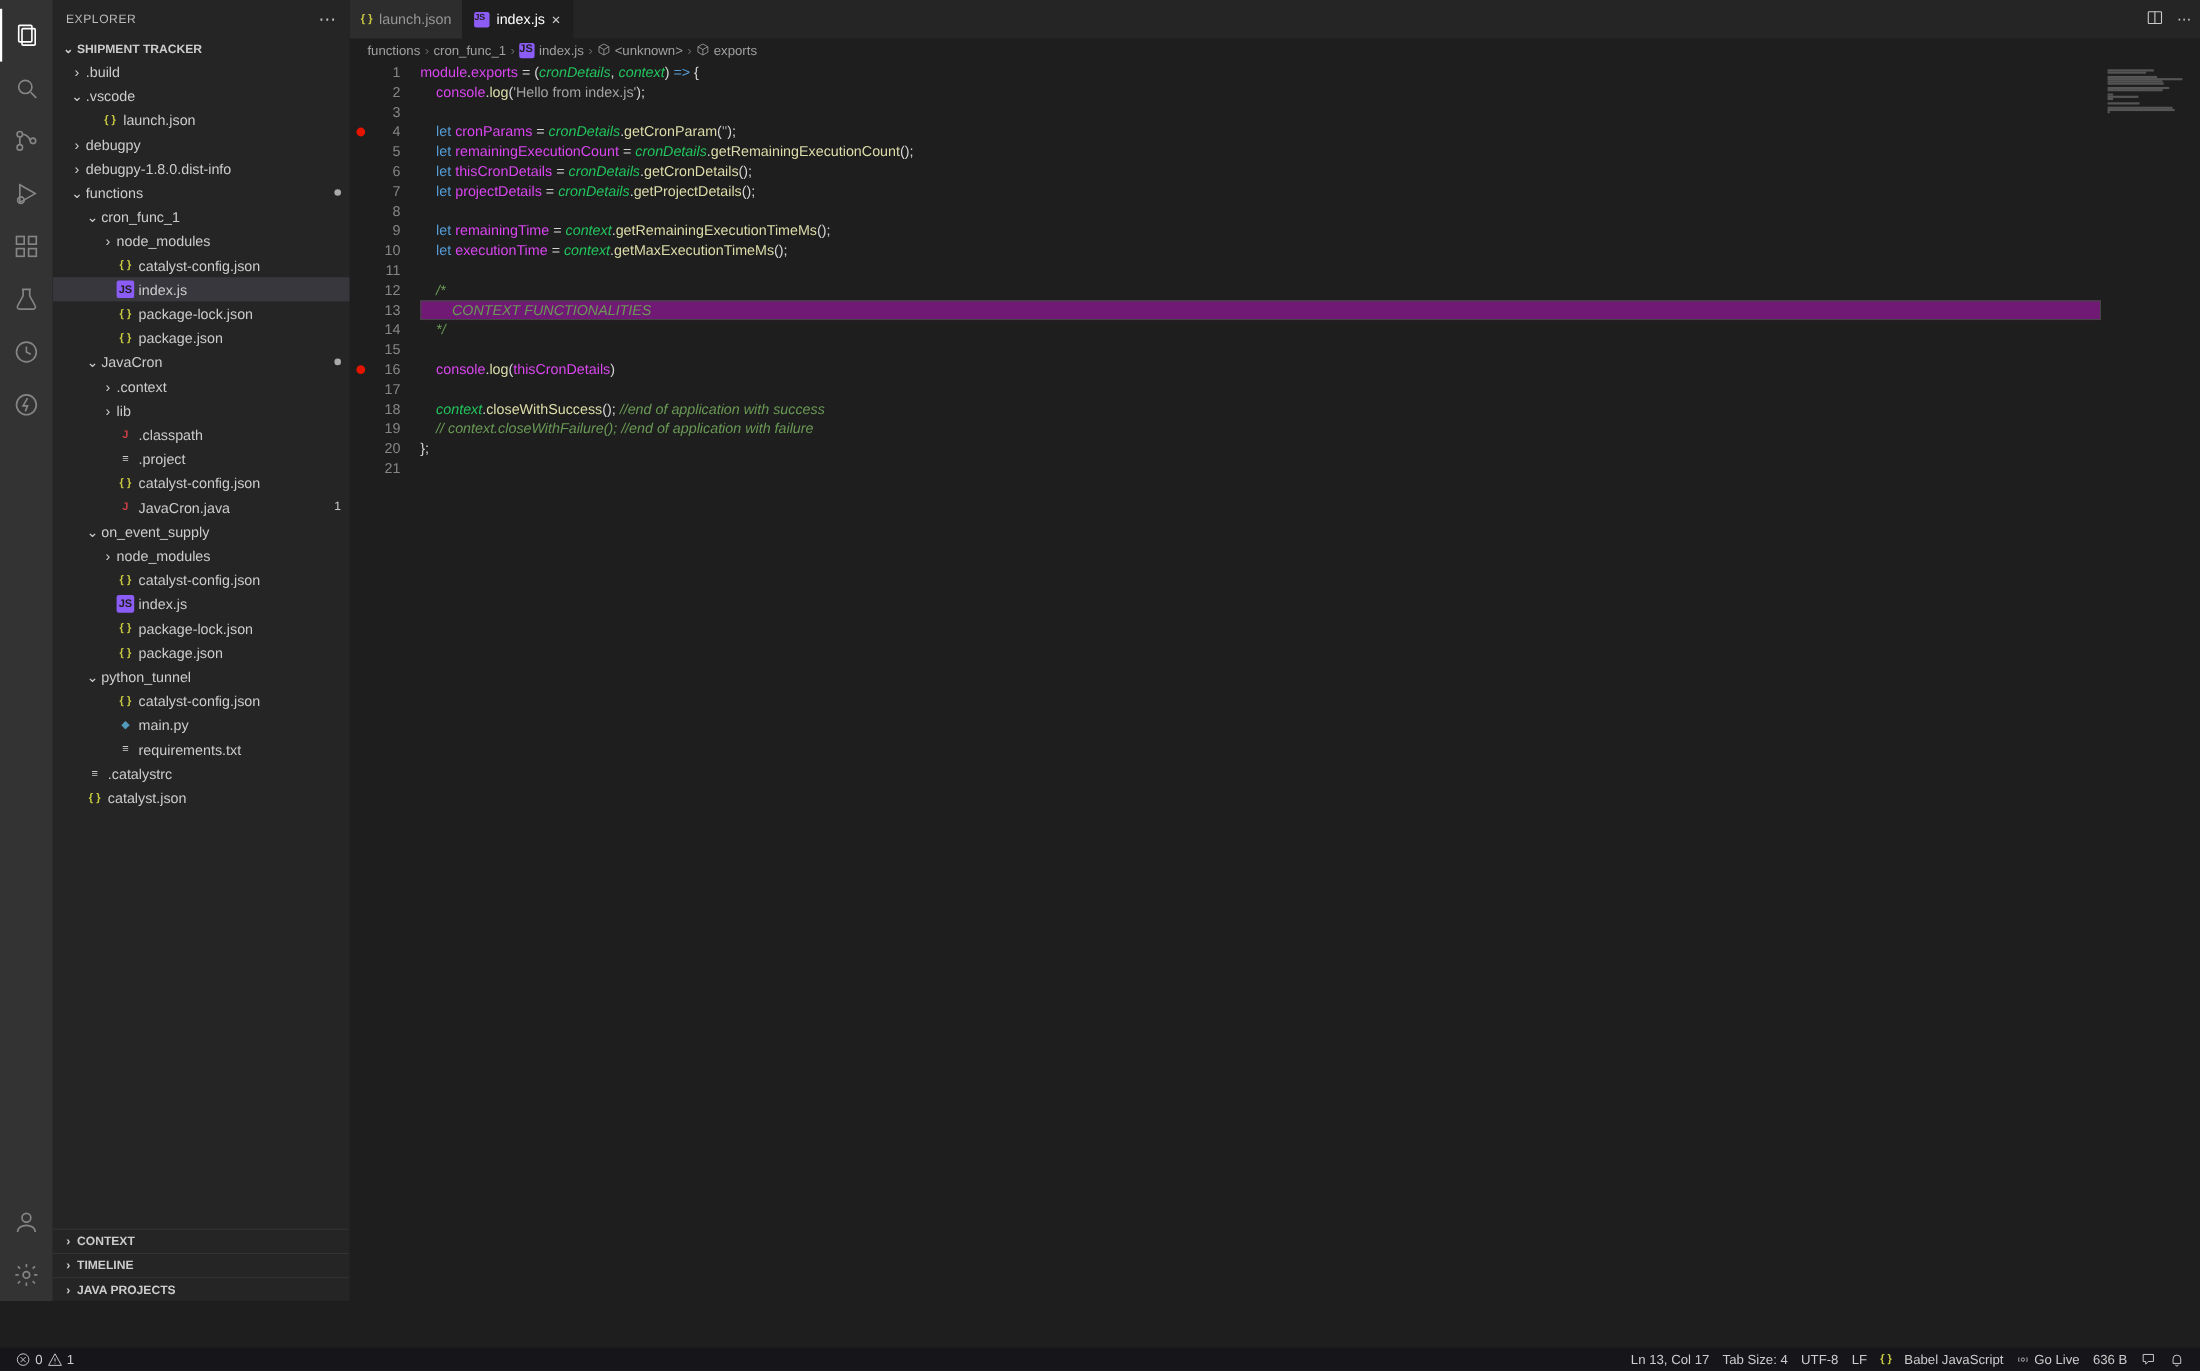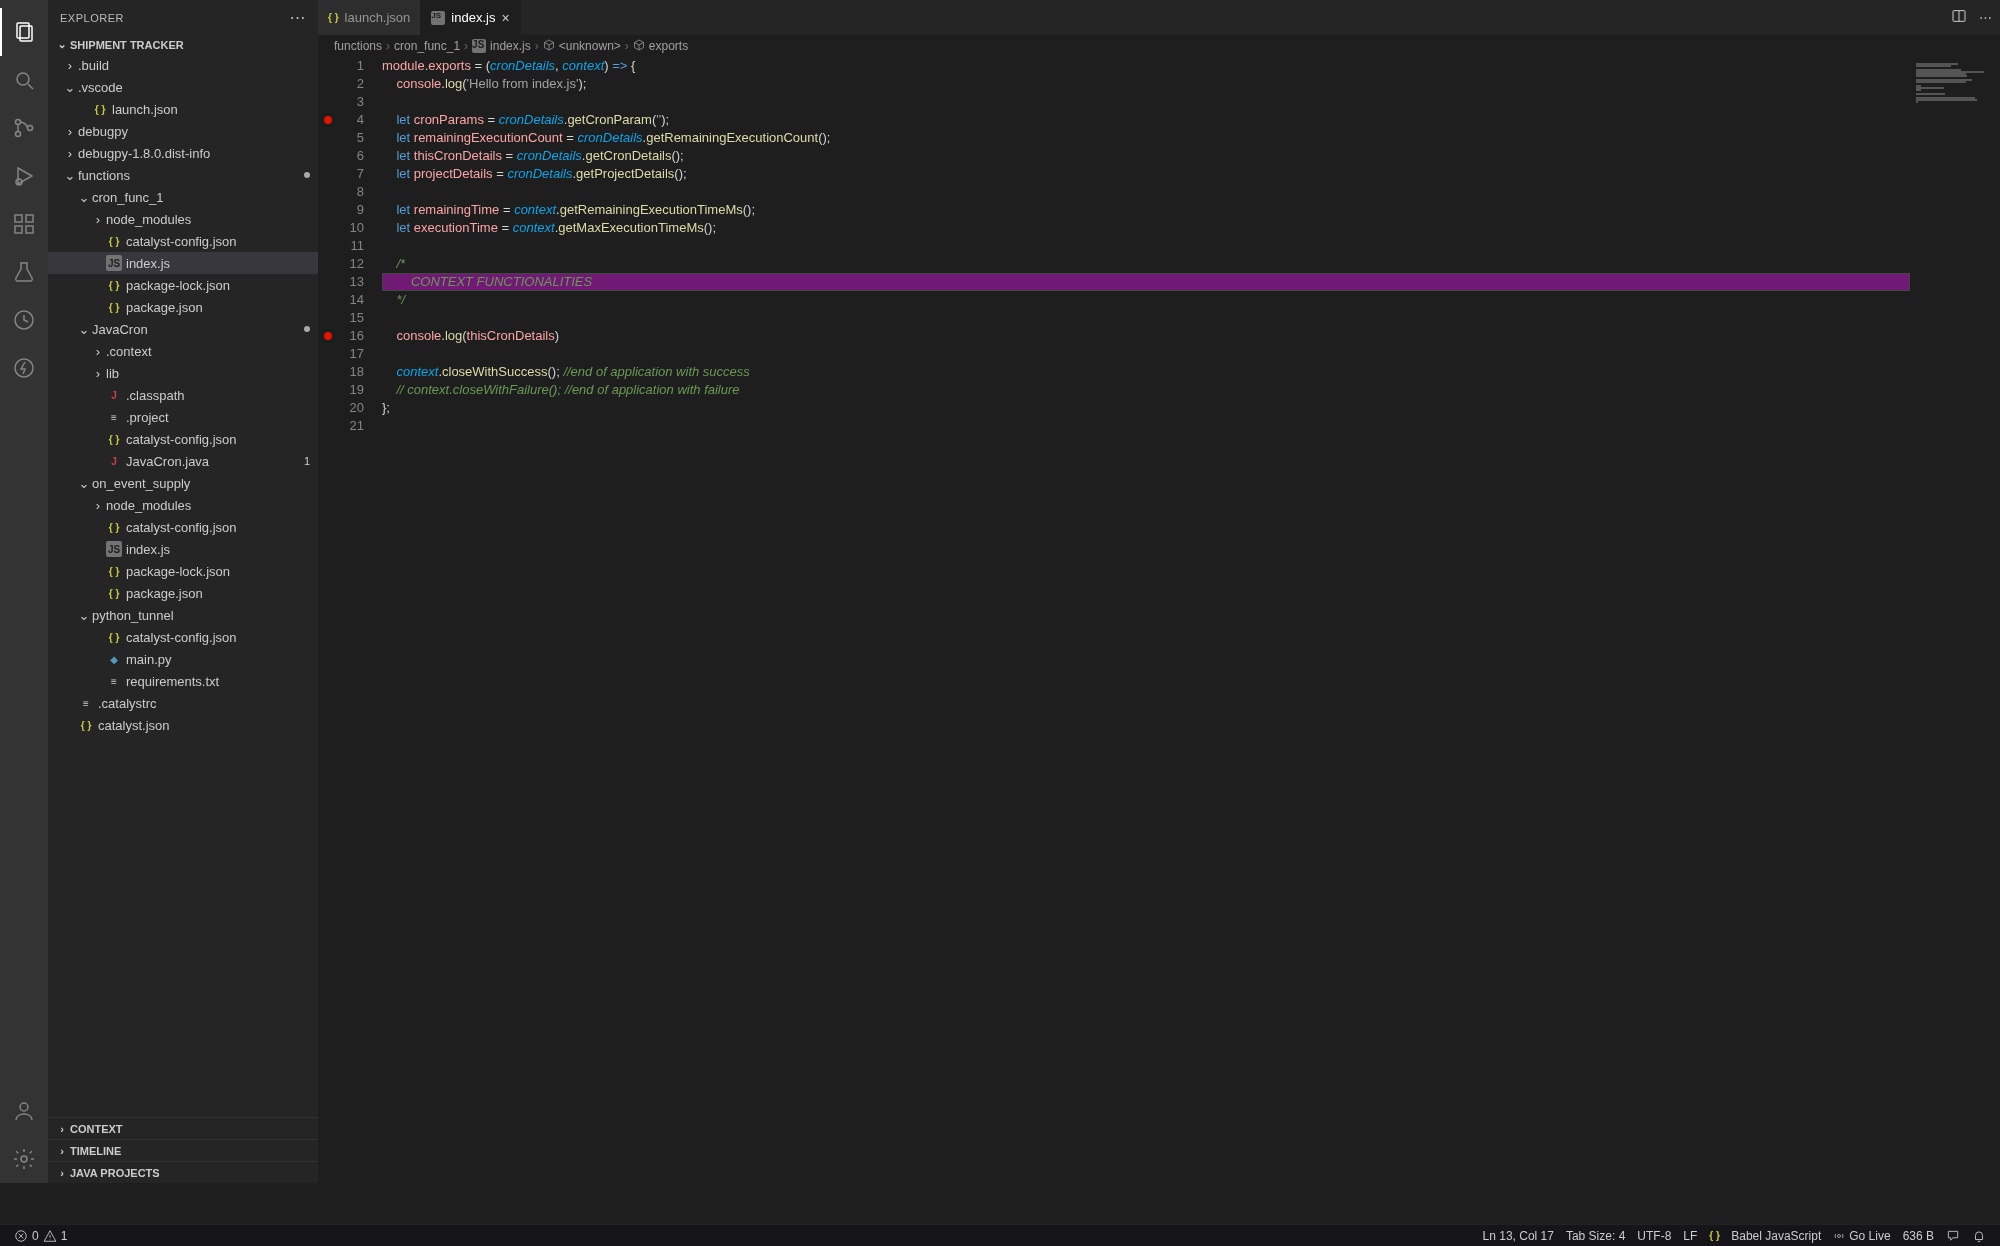--- a/index.html
+++ b/index.html
@@ -17,21 +17,21 @@
 .section-title { display:flex; align-items:center; padding:3px 6px; font-size:11px; font-weight:700; cursor:pointer; color:#ccc; }
 .section-title .chev { width:16px; text-align:center; }
 .tree { flex:1; overflow-y:auto; font-size:13px; }
 .tree-item { display:flex; align-items:center; height:22px; cursor:pointer; padding-right:8px; }
 .tree-item.selected { background:#37373d; }
 .tree-item .tw { width:16px; text-align:center; color:#ccc; flex-shrink:0; }
 .tree-item .icon { width:16px; height:16px; display:inline-flex; align-items:center; justify-content:center; margin-right:4px; font-size:10px; flex-shrink:0; }
 .tree-item .label { flex:1; white-space:nowrap; overflow:hidden; text-overflow:ellipsis; }
 .tree-item .badge { font-size:11px; color:#ccc; margin-left:4px; }
 .tree-item .dot { width:6px; height:6px; border-radius:50%; background:#aaa; margin-left:6px; }
-.icon-js { background:#737373; color:#1e1e1e; font-weight:700; font-size:8px; border-radius:2px; width:14px; height:14px; }
+.icon-js { background:#8b5cf6; color:#1e1e1e; font-weight:700; font-size:8px; border-radius:2px; width:14px; height:14px; }
 .icon-json { color:#cbcb41; font-weight:700; font-size:10px; }
 .icon-java { color:#cc3e44; font-weight:700; font-size:12px; }
 .icon-py { color:#519aba; font-size:11px; }
 .icon-txt { color:#ccc; font-size:10px; }
 .editor-area { flex:1; display:flex; flex-direction:column; background:#1e1e1e; min-width:0; }
 .tab-bar { height:35px; background:#252526; display:flex; align-items:stretch; }
 .tab { display:flex; align-items:center; padding:0 10px; background:#2d2d2d; color:#969696; cursor:pointer; border-right:1px solid #1e1e1e; font-size:13px; gap:6px; }
 .tab.active { background:#1e1e1e; color:#fff; }
 .tab .close { color:#ccc; font-size:14px; cursor:pointer; }
 .tab-bar .tab-spacer { flex:1; }
@@ -40,25 +40,25 @@
 .breadcrumb .sep { color:#666; }
 .breadcrumb .bc-icon { font-size:10px; }
 .editor-body { flex:1; display:flex; position:relative; font-family:Menlo,Consolas,"Courier New",monospace; font-size:13px; line-height:18px; overflow:hidden; }
 .gutter { width:64px; text-align:right; padding-right:18px; color:#858585; user-select:none; position:relative; }
 .gutter .ln { height:18px; position:relative; }
 .gutter .bp { position:absolute; left:6px; top:50%; transform:translateY(-50%); width:8px; height:8px; border-radius:50%; background:#e51400; }
 .code { flex:1; white-space:pre; color:#d4d4d4; position:relative; }
 .code .line { height:18px; }
 .code .line.hl { background:#701a75; box-shadow:inset 0 0 0 1px #454545; }
 .k-blue { color:#569cd6; }
-.k-lightblue { color:#fca5a5; }
+.k-lightblue { color:#d946ef; }
 .k-string { color:#a3a3a3; }
 .k-func { color:#dcdcaa; }
 .k-comment { color:#6a9955; font-style:italic; }
-.k-param { color:#0ea5e9; font-style:italic; }
+.k-param { color:#22c55e; font-style:italic; }
 .minimap { width:90px; background:#1e1e1e; position:relative; }
 .minimap .mm-line { position:absolute; height:2px; background:#555; }
 .panel-collapsed { height:22px; border-top:1px solid #333; display:flex; align-items:center; padding:0 6px; font-size:11px; font-weight:700; color:#ccc; cursor:pointer; }
 .panel-collapsed .chev { width:16px; text-align:center; }
 .statusbar { height:22px; background:#007acc0d; background:#1e1e1e; border-top:1px solid #222; display:flex; align-items:center; font-size:12px; color:#ccc; padding:0 8px; }
 .statusbar { background:#16161a; }
 .statusbar .sb-item { padding:0 6px; cursor:pointer; display:flex; align-items:center; gap:4px; height:100%; }
 .statusbar .spacer { flex:1; }
 svg { fill:none; stroke:currentColor; stroke-width:1.5; }
 </style>

